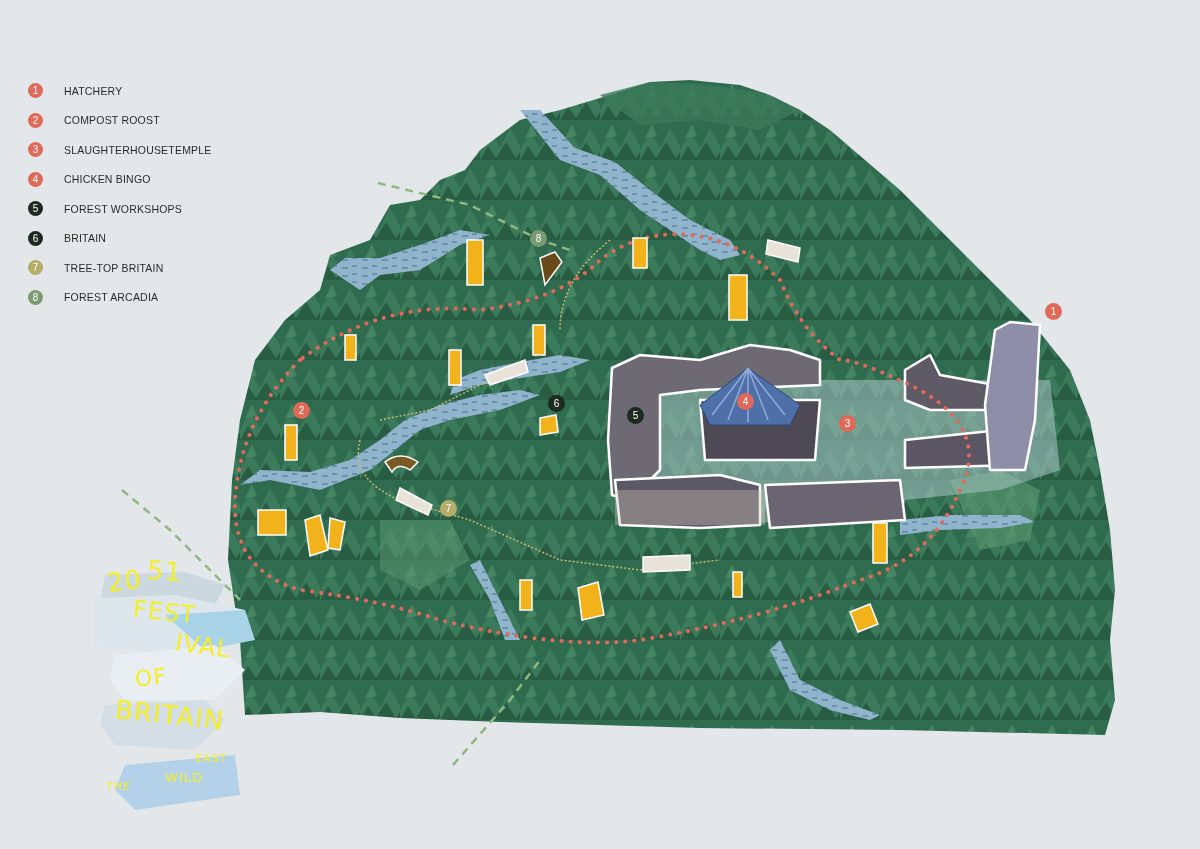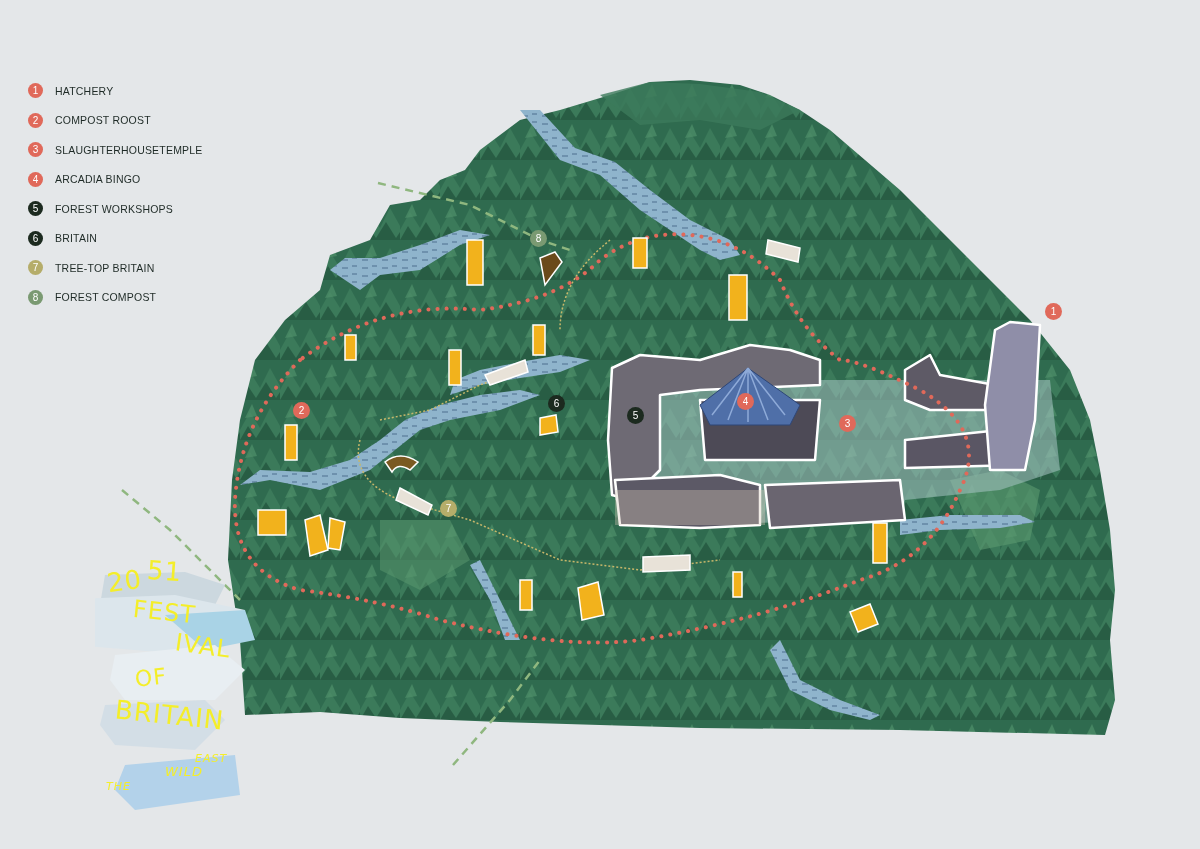--- a/index.html
+++ b/index.html
@@ -13,21 +13,21 @@
     }
     .legend-item {
       display: flex; align-items: center; height: 29.5px;
     }
     .legend-badge {
       width: 15px; height: 15px; border-radius: 50%;
       color: #fff; font-size: 10px; line-height: 15px; text-align: center;
       flex: 0 0 15px;
     }
     .legend-label {
-      margin-left: 12px; font-size: 10.5px; color: #1e2a26; letter-spacing: 0.2px;
+      margin-left: 21px; font-size: 10.5px; color: #1e2a26; letter-spacing: 0.2px;
       white-space: nowrap;
     }
     #map-svg { position: absolute; left: 0; top: 0; }
     .map-badge {
       position: absolute; width: 17px; height: 17px; border-radius: 50%;
       color: #fff; font-size: 10px; line-height: 17px; text-align: center;
     }
     #festival-title {
       position: absolute; left: 95px; top: 560px; width: 170px; height: 260px;
     }
@@ -142,51 +142,51 @@
   <div class="legend-item">
     <span class="legend-badge" style="background:#e0695a">2</span>
     <span class="legend-label">COMPOST  ROOST</span>
   </div>
   <div class="legend-item">
     <span class="legend-badge" style="background:#e0695a">3</span>
     <span class="legend-label">SLAUGHTERHOUSETEMPLE</span>
   </div>
   <div class="legend-item">
     <span class="legend-badge" style="background:#e0695a">4</span>
-    <span class="legend-label">ARCADIA   BINGO</span>
+    <span class="legend-label">CHICKEN   BINGO</span>
   </div>
   <div class="legend-item">
     <span class="legend-badge" style="background:#1c2a1f">5</span>
     <span class="legend-label">FOREST  WORKSHOPS</span>
   </div>
   <div class="legend-item">
     <span class="legend-badge" style="background:#1c2a1f">6</span>
     <span class="legend-label">BRITAIN</span>
   </div>
   <div class="legend-item">
     <span class="legend-badge" style="background:#b5ad6a">7</span>
     <span class="legend-label">TREE-TOP  BRITAIN</span>
   </div>
   <div class="legend-item">
     <span class="legend-badge" style="background:#7a9a72">8</span>
-    <span class="legend-label">FOREST COMPOST</span>
+    <span class="legend-label">FOREST ARCADIA</span>
   </div>
 </div>
 
 <div id="festival-title">
   <svg width="170" height="260" style="position:absolute;left:0;top:0">
     <path d="M10 15 L90 12 L130 25 L120 45 L60 50 L5 45Z" fill="#c9d6de" opacity="0.9"></path>
     <path d="M-40 40 L80 35 L150 50 L150 80 L100 95 L-20 85 L-50 70Z" fill="#dce6ec"></path>
     <path d="M70 55 L150 50 L160 80 L110 90Z" fill="#a9d3e6"></path>
     <path d="M20 95 L120 85 L150 110 L120 140 L30 140 L15 120Z" fill="#e8eef2"></path>
     <path d="M10 145 L110 140 L130 160 L100 190 L20 185 L5 165Z" fill="#d3dee6"></path>
     <path d="M30 205 L140 195 L145 235 L40 250 L20 230Z" fill="#b3d2ea"></path>
   </svg>
   <span class="title-word" style="left:12px;top:6px;font-size:26px;transform:rotate(-8deg)">20</span>
   <span class="title-word" style="left:52px;top:-4px;font-size:26px;transform:rotate(4deg)">51</span>
   <span class="title-word" style="left:38px;top:38px;font-size:24px;transform:rotate(6deg)">FEST</span>
   <span class="title-word" style="left:80px;top:72px;font-size:24px;transform:rotate(8deg)">IVAL</span>
   <span class="title-word" style="left:40px;top:105px;font-size:22px;transform:rotate(-6deg)">OF</span>
   <span class="title-word" style="left:20px;top:140px;font-size:26px;transform:rotate(6deg)">BRITAIN</span>
   <span class="title-word" style="left:11px;top:220px;font-size:11px;font-style:italic">THE</span>
-  <span class="title-word" style="left:70px;top:204px;font-size:13px;font-style:italic">WILD</span>
-  <span class="title-word" style="left:100px;top:192px;font-size:11px;font-style:italic">EAST</span>
+  <span class="title-word" style="left:70px;top:210px;font-size:13px;">WILD</span>
+  <span class="title-word" style="left:100px;top:192px;font-size:11px;">EAST</span>
 </div>
 
 </body></html>

